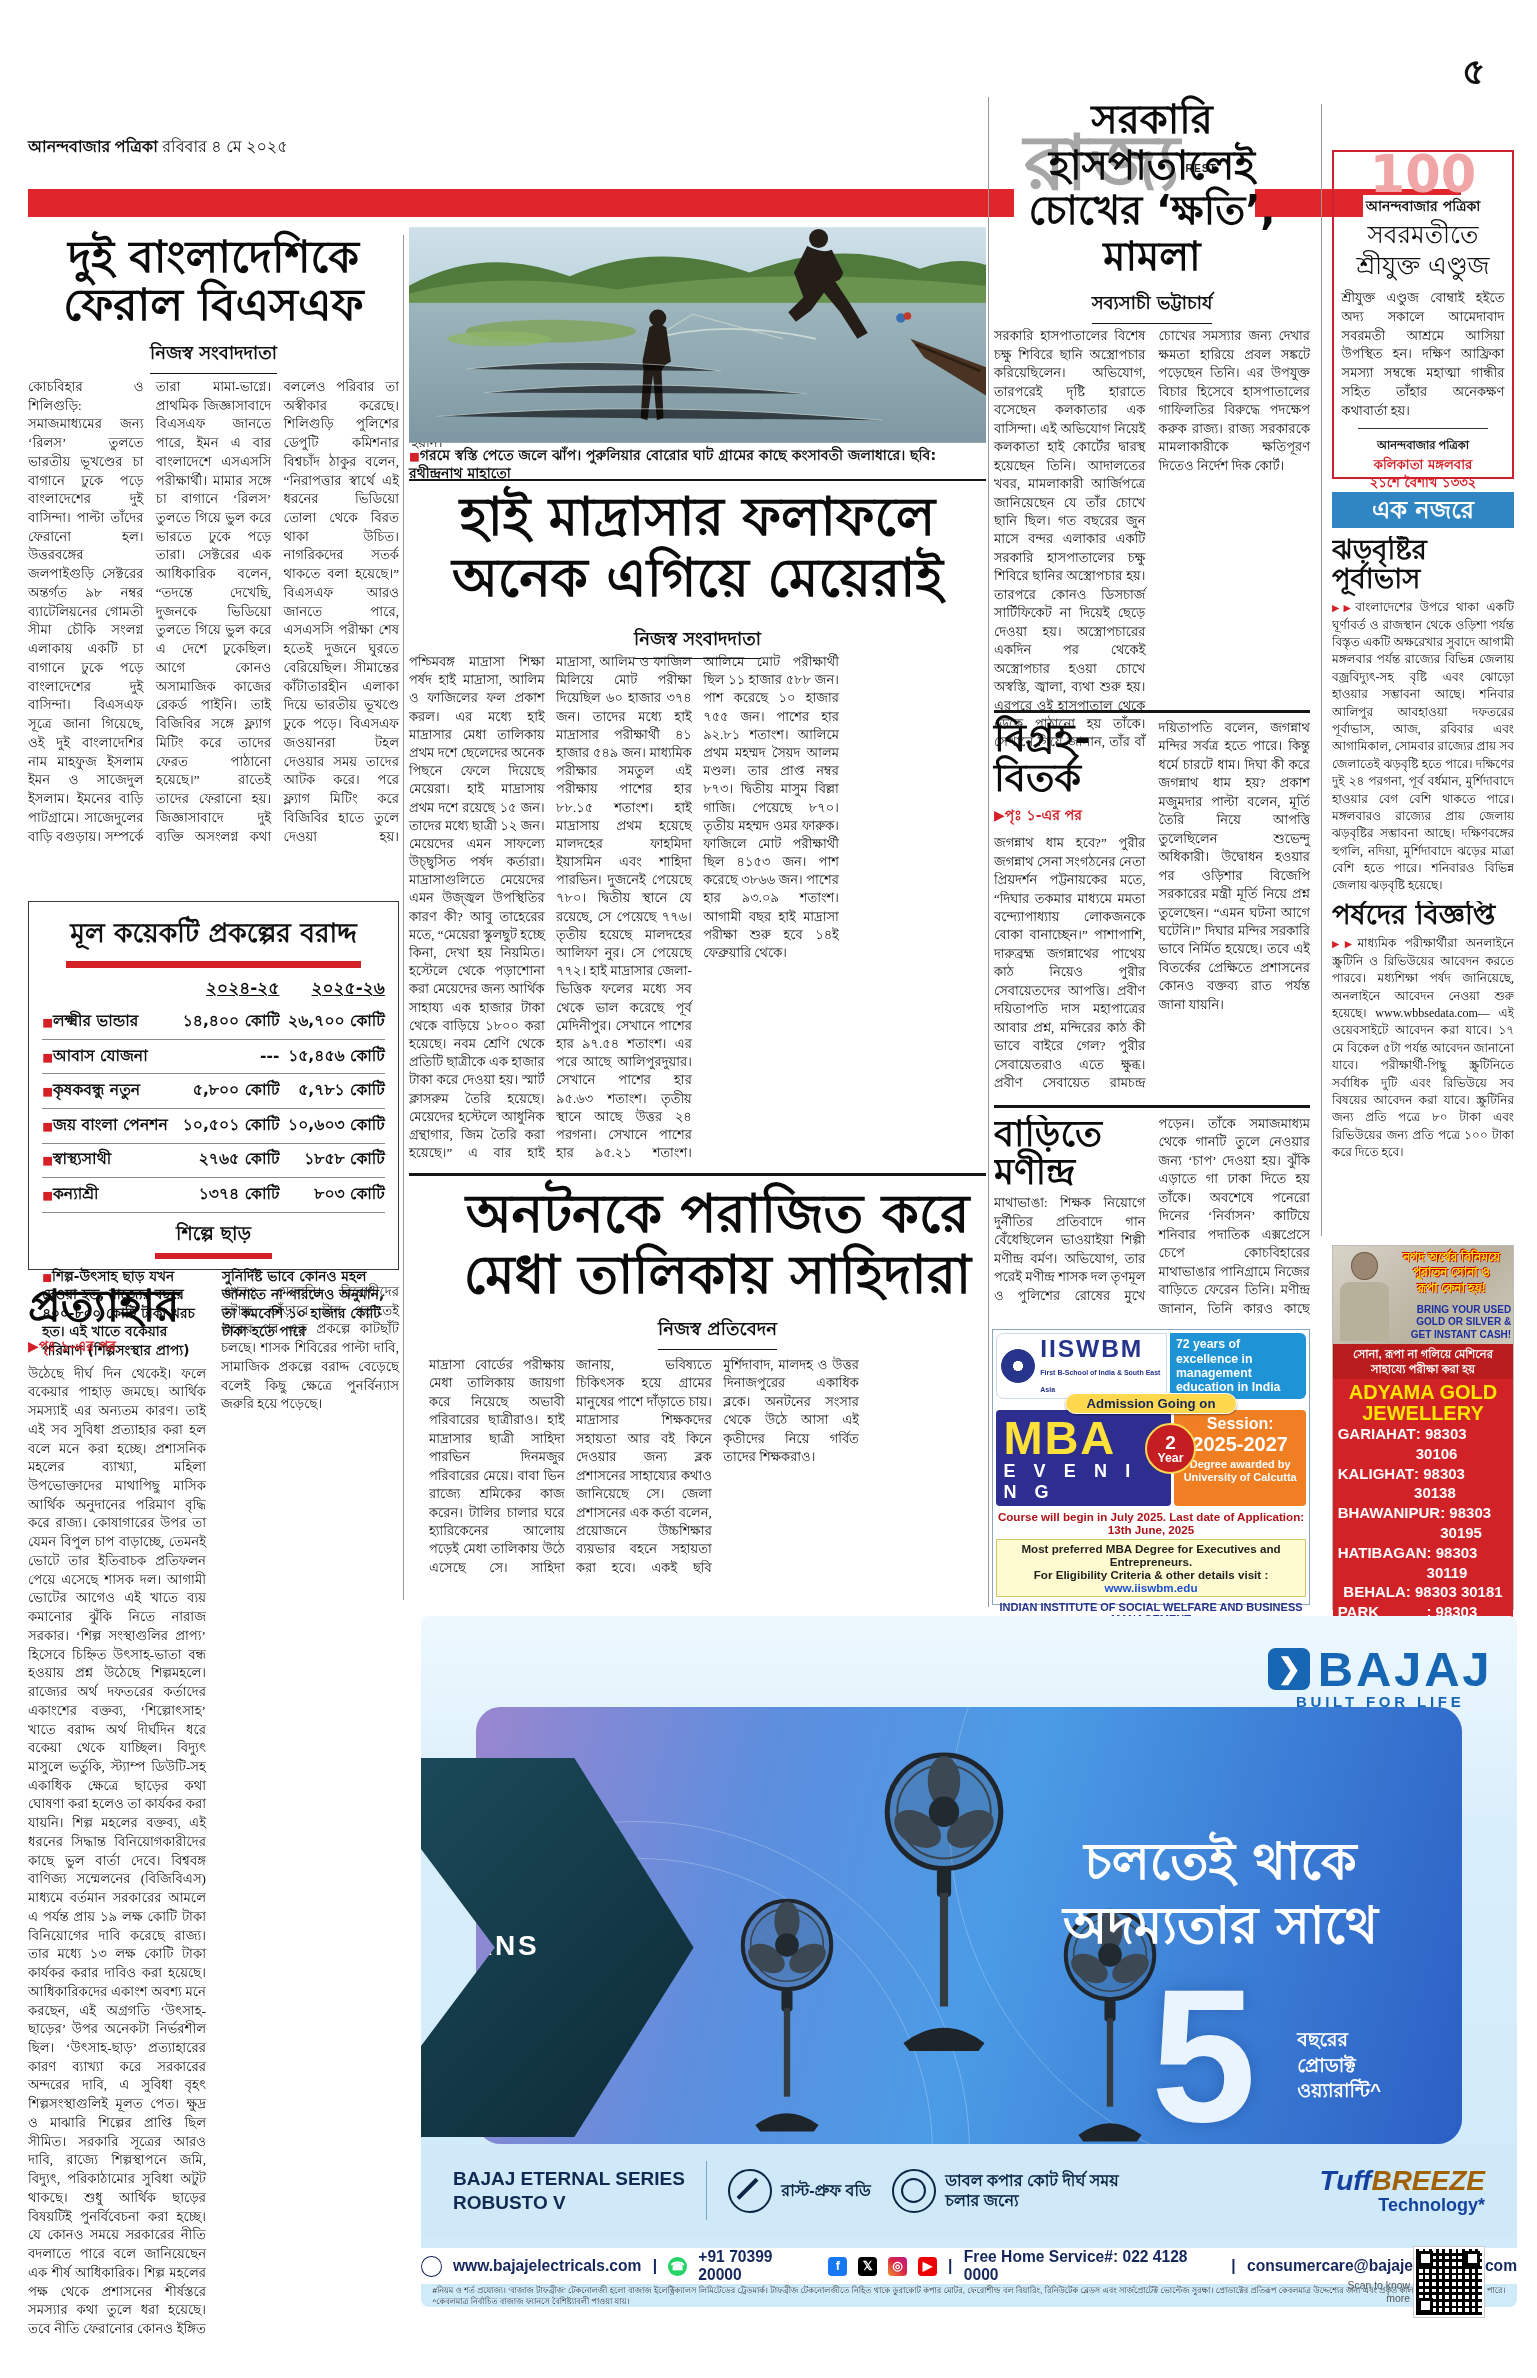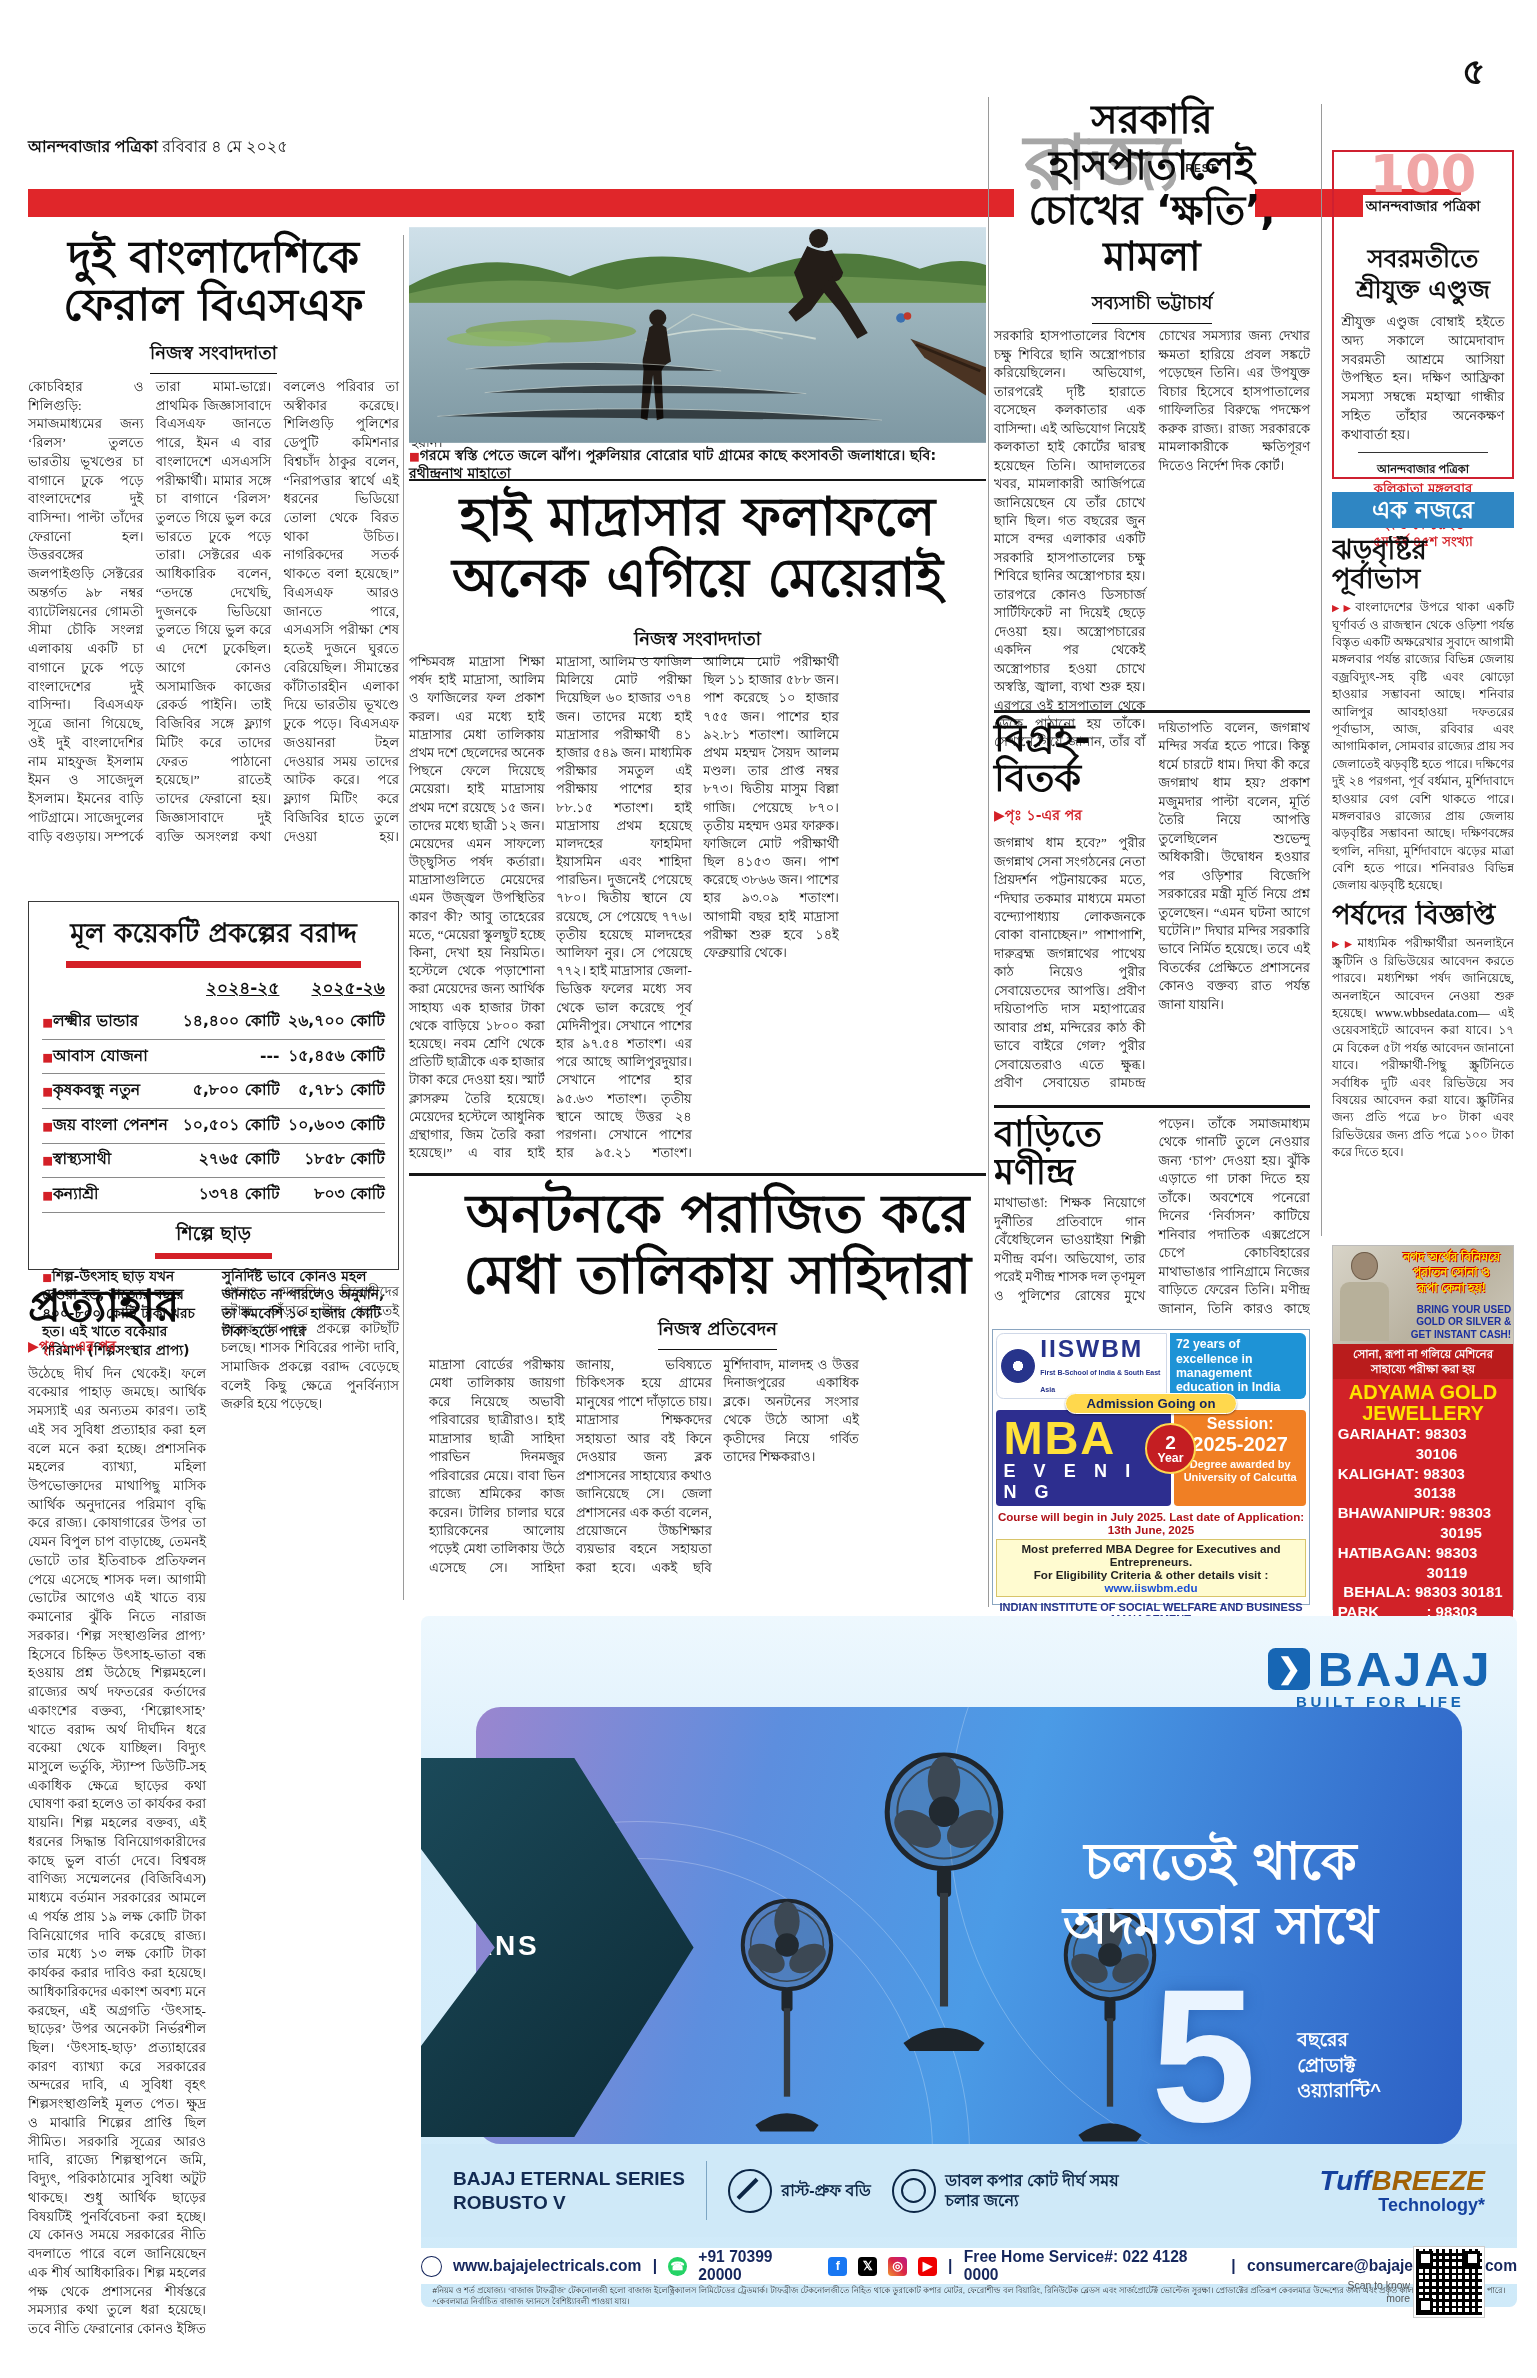--- a/index.html
+++ b/index.html
@@ -99,21 +99,21 @@
   .ii-note{background:#fffbd0;border:0.9px solid #d8c46a;font-size:11.6px;font-weight:bold;text-align:center;color:#222;margin-top:2.8px;padding:1.9px}
   .ii-note .lnk{color:#1a4fd6}
   .ii-inst{color:#27348b;font-weight:bold;font-size:11px;text-align:center;margin-top:3.8px}
   .ii-addr{font-size:9px;text-align:center;color:#333}
   .ii-ph{color:#c01016;font-weight:bold;font-size:10px;text-align:center}
   .ii-em{color:#27348b;font-weight:bold;font-size:9.5px;text-align:center;background:#cfe8f8;margin-top:1.9px;padding:0.9px 0}
   
   #sab{left:1332px;top:150px;width:182px;height:329px;border:2.8px solid #cf2030;box-sizing:border-box;padding:5.7px 7.6px;text-align:center}
   #sab .logo100{font-size:51px;font-weight:bold;color:#f0a6a6;line-height:.9;font-family:"DejaVu Sans",sans-serif;margin-top:-5.7px}
   #sab .logoname{font-size:14px;font-weight:bold;color:#111;margin-top:-28px;background:#fff;display:inline-block;padding:0 2.8px;font-family:"DejaVu Sans",sans-serif}
-  #sab .h{font-size:24.6px;font-weight:bold;line-height:1.25;font-family:"DejaVu Sans",sans-serif;margin-top:25px}
+  #sab .h{font-size:24.6px;font-weight:normal;line-height:1.25;font-family:"DejaVu Sans",sans-serif;margin-top:1px}
   #sab .b{font-size:13px;line-height:1.45;text-align:justify;margin-top:7.6px}
   #sab .div{height:0.9px;background:#333;width:80%;margin:7.6px auto}
   #sab .fp{font-size:11.4px;font-weight:bold}
   #sab .fr{font-size:13.2px;font-weight:bold;color:#d42027;line-height:1.35;font-family:"DejaVu Sans",sans-serif}
   #eknaj{left:1332px;top:492px;width:182px;height:36px;background:#2f86c3;color:#fff;font-weight:bold;font-size:24px;
          text-align:center;line-height:36px;font-family:"DejaVu Sans",sans-serif}
   .dsec{left:1332px;width:182px;font-family:"Liberation Serif",serif}
   .dsec h3{font-size:27.4px;margin:0 0 5.7px;font-weight:bold;font-family:"DejaVu Sans",sans-serif;line-height:1.05}
   .dsec .itm{font-size:12px;line-height:1.45;text-align:justify}
   .dsec .itm::before{content:"\25B6\25B6 ";color:#d42027;font-size:9.5px}

